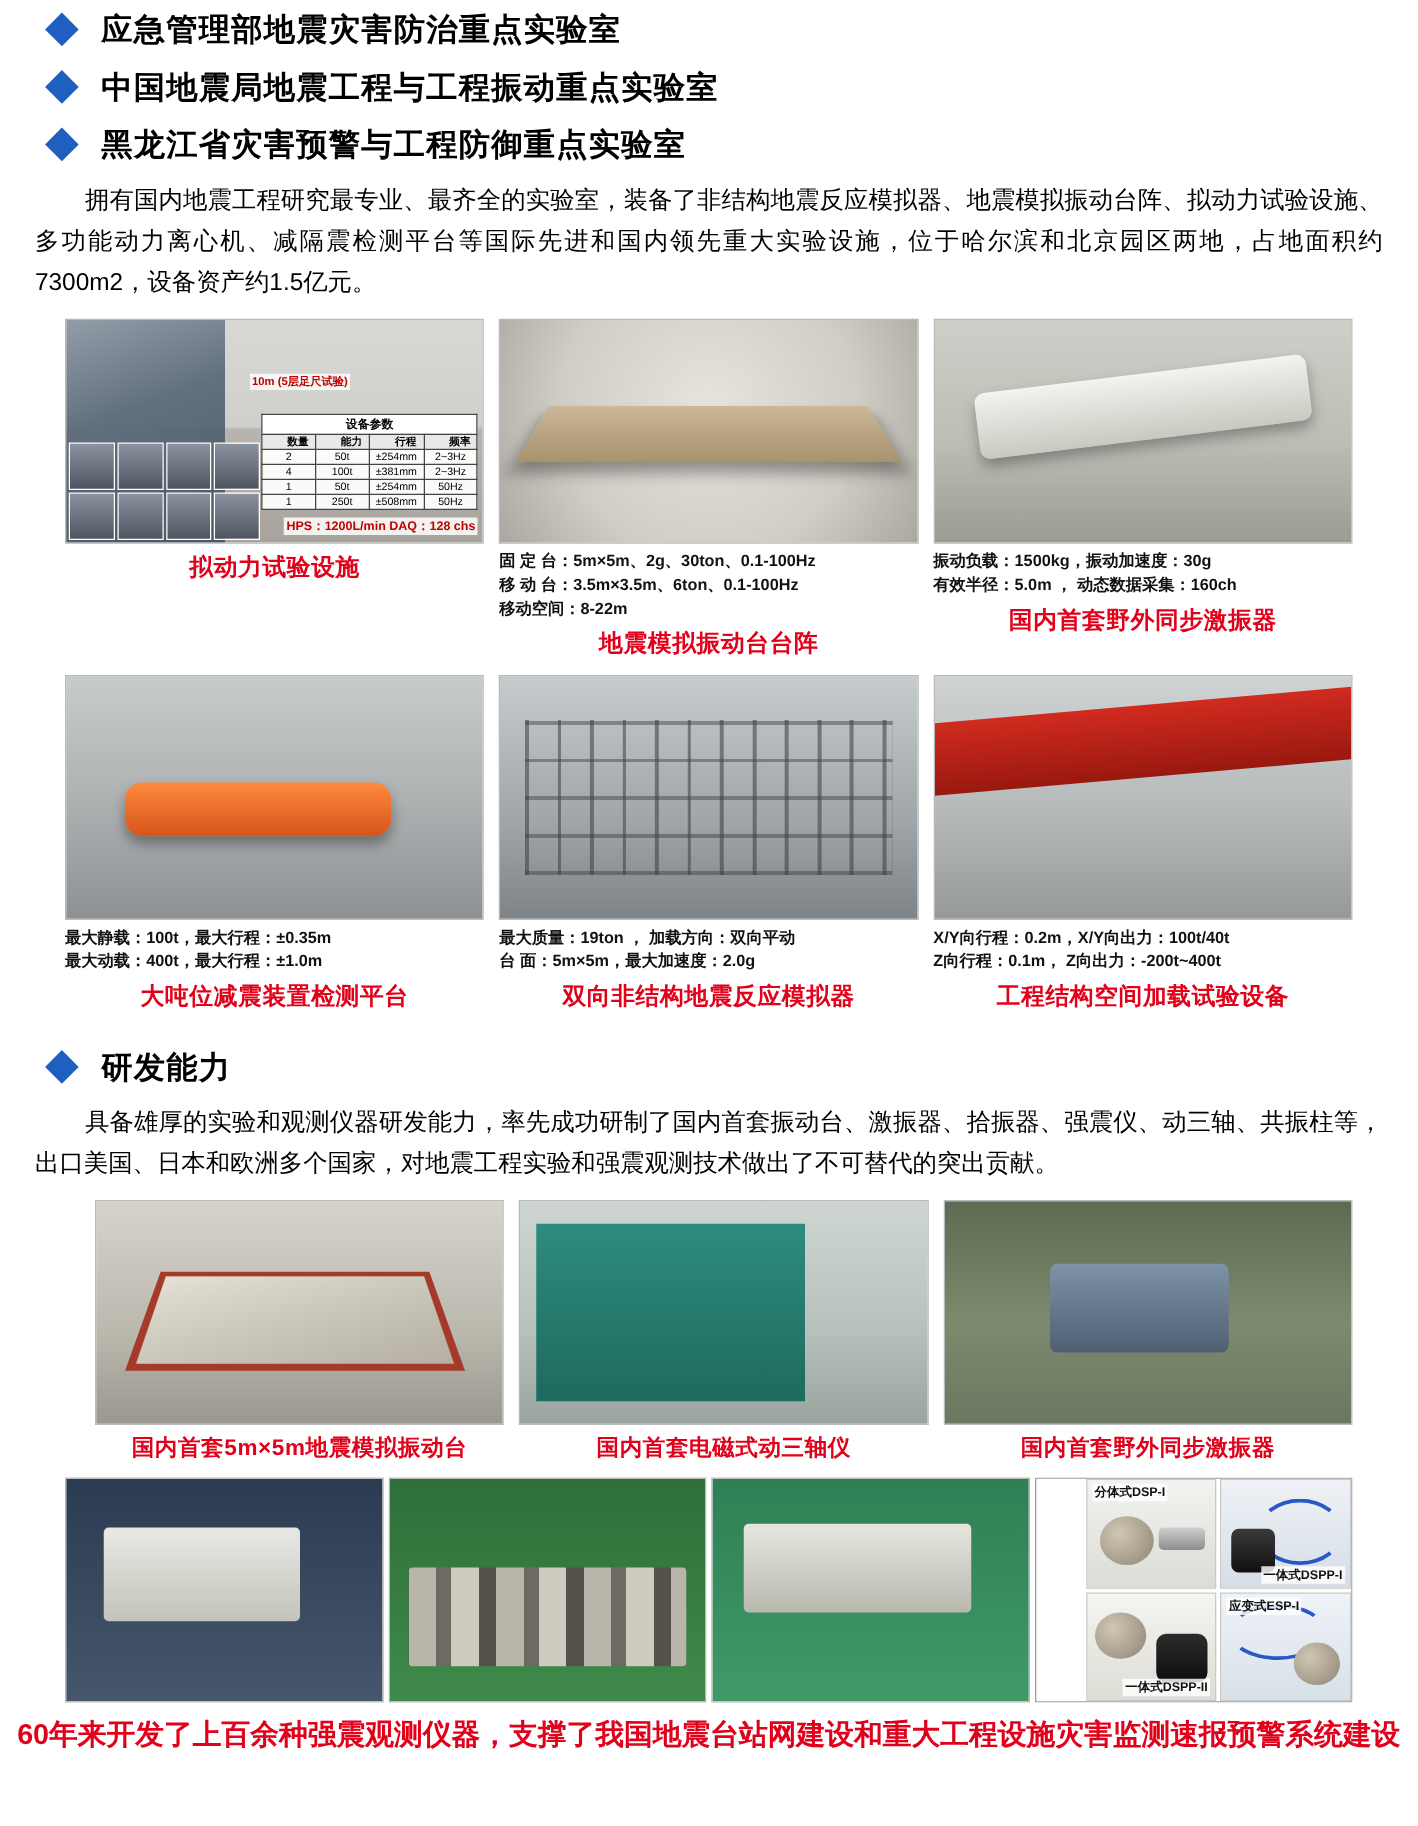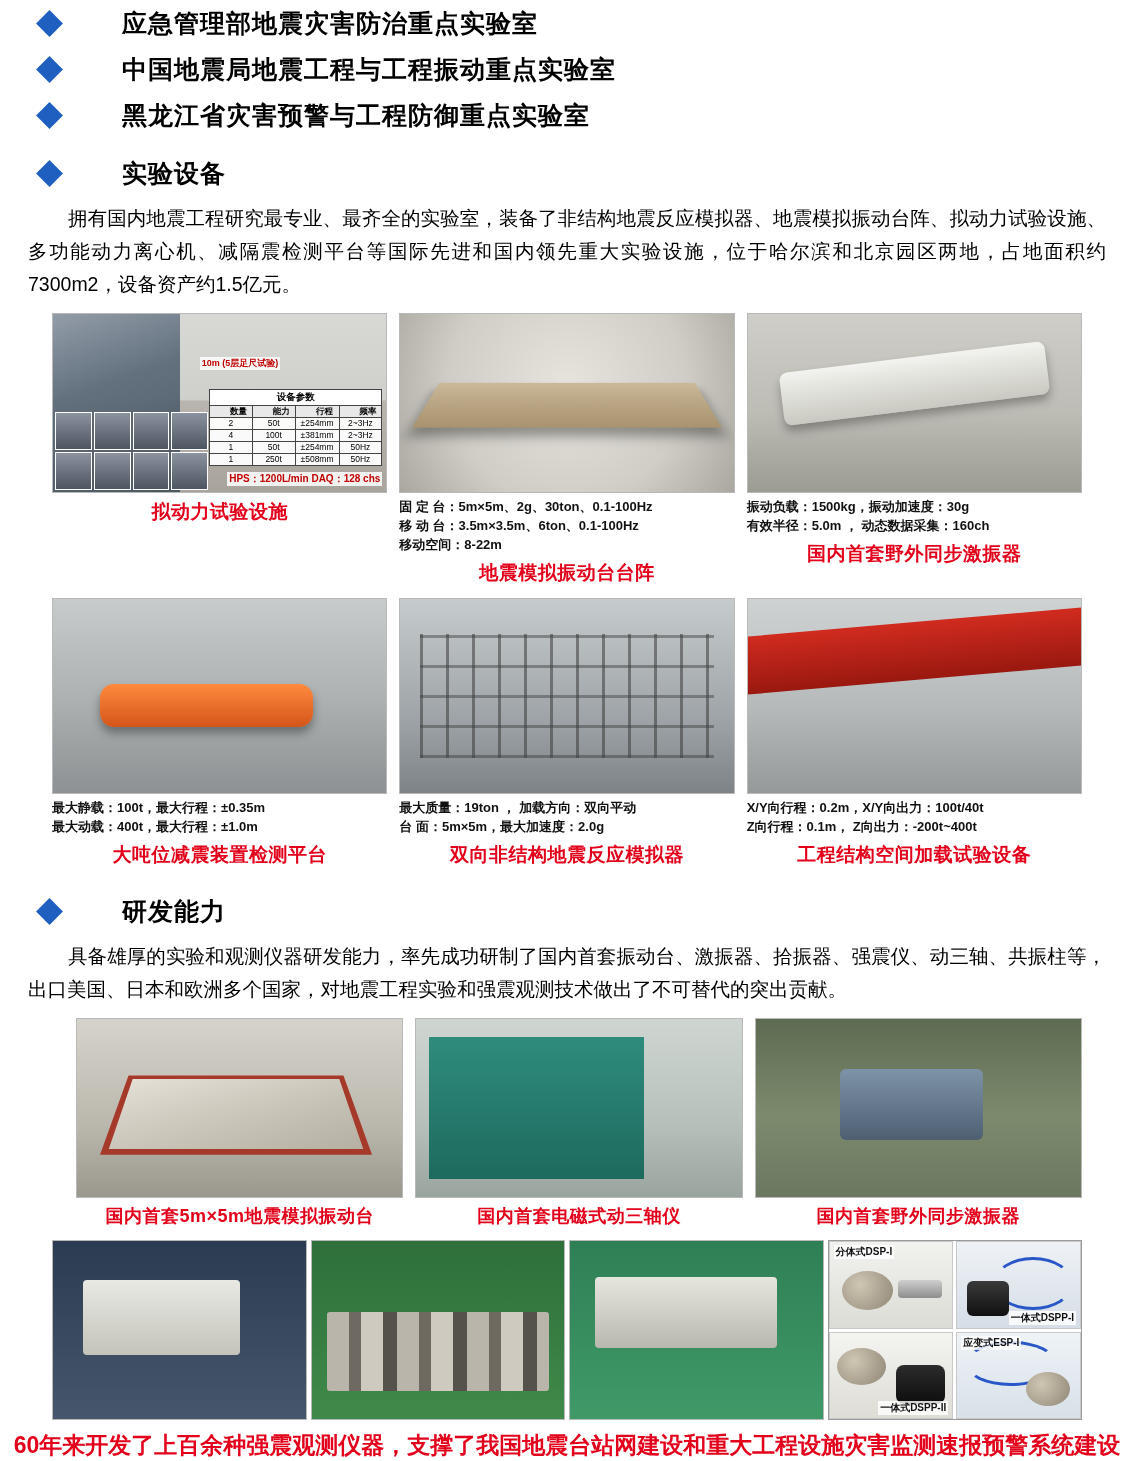--- a/index.html
+++ b/index.html
@@ -22,21 +22,20 @@
     padding: 0;
     box-sizing: border-box;
   }
 
   
   .bullet-row {
     display: flex;
     align-items: center;
     margin: 0 0 0 40px;
     height: 46px;
-    gap: 41px;
   }
   .diamond {
     width: 19px;
     height: 19px;
     background: #1f5fbf;
     transform: rotate(45deg);
     margin-right: 22px;
     flex: none;
   }
   .bullet-text {
@@ -222,20 +221,21 @@
   .sensor-panel {
     display: grid;
     grid-template-columns: 1fr 1fr;
     grid-template-rows: 1fr 1fr;
     gap: 3px;
     background: #ffffff;
     border: 1px solid #9b9b9b;
     box-sizing: border-box;
     height: 100%;
     width: 100%;
+    padding-left: 40px;
   }
   .sensor-cell {
     position: relative;
     border: 1px solid #c8c8c8;
     box-sizing: border-box;
     overflow: hidden;
   }
   .sensor-label {
     position: absolute;
     left: 4px;
@@ -356,24 +356,20 @@
   </div>
   <div class="bullet-row">
     <span class="diamond"></span>
     <span class="bullet-text">中国地震局地震工程与工程振动重点实验室</span>
   </div>
   <div class="bullet-row">
     <span class="diamond"></span>
     <span class="bullet-text">黑龙江省灾害预警与工程防御重点实验室</span>
   </div>
 
-  <div class="bullet-row section-head">
-    <span class="diamond"></span>
-    <span class="bullet-text">实验设备</span>
-  </div>
   <p class="para">拥有国内地震工程研究最专业、最齐全的实验室，装备了非结构地震反应模拟器、地震模拟振动台阵、拟动力试验设施、多功能动力离心机、减隔震检测平台等国际先进和国内领先重大实验设施，位于哈尔滨和北京园区两地，占地面积约7300m2，设备资产约1.5亿元。</p>
 
   <div class="grid3">
 
     <div class="cell">
       <div class="photo ph-lab">
         <span class="photo-tag">10m (5层足尺试验)</span>
         <div class="thumbstrip">
           <div class="thumb"></div>
           <div class="thumb"></div>

